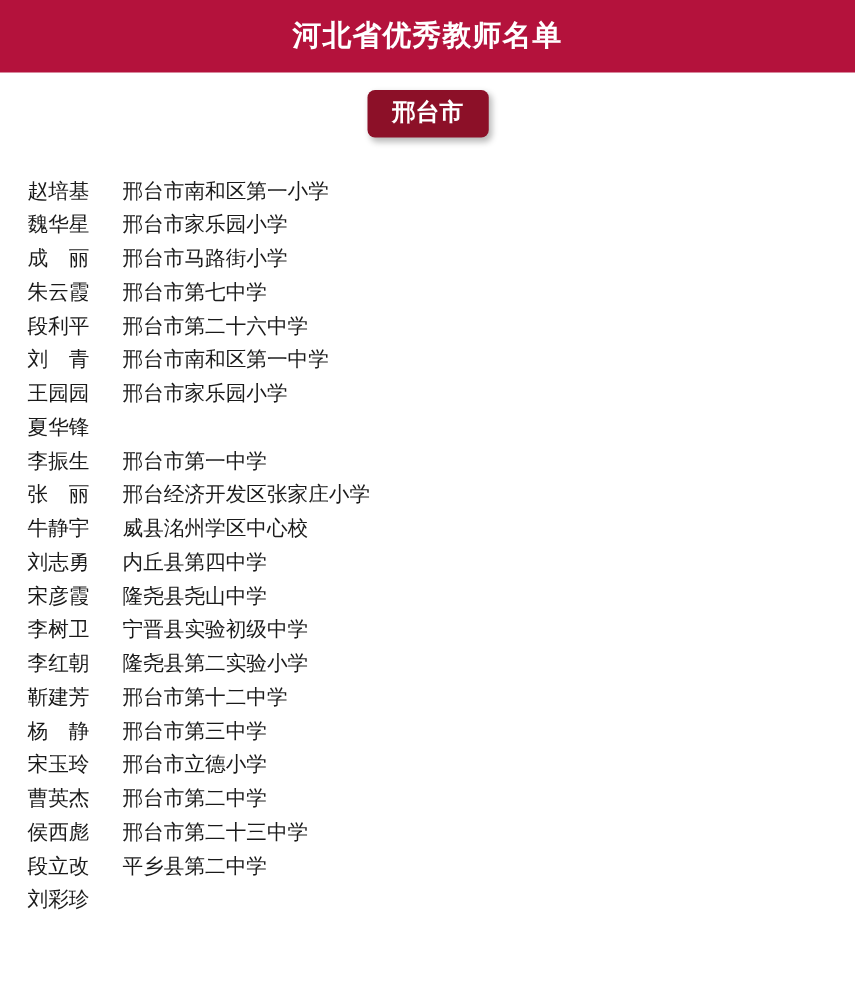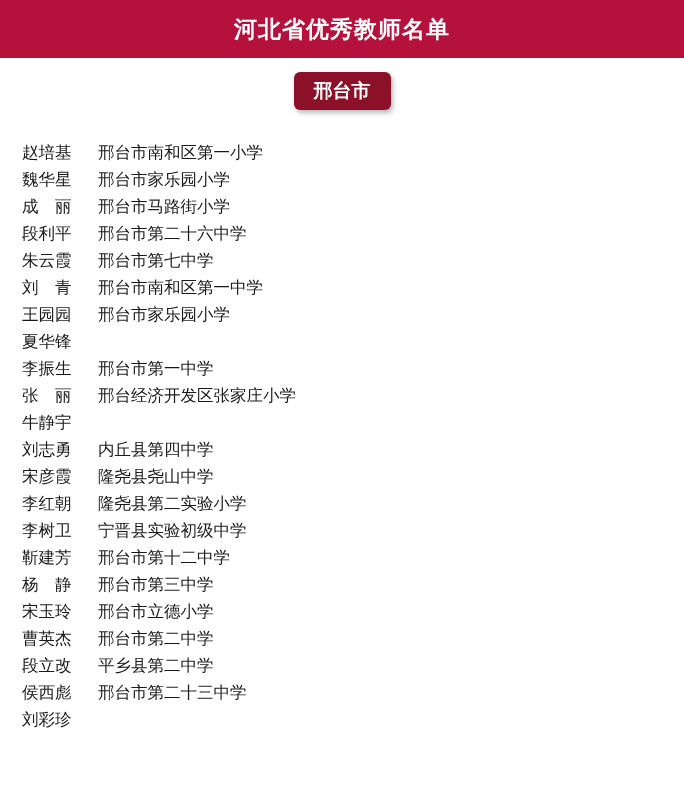--- a/index.html
+++ b/index.html
@@ -94,26 +94,26 @@
     </div>
     <div class="row">
       <span class="name">魏华星</span>
       <span class="school">邢台市家乐园小学</span>
     </div>
     <div class="row">
       <span class="name">成　丽</span>
       <span class="school">邢台市马路街小学</span>
     </div>
     <div class="row">
+      <span class="name">朱云霞</span>
+      <span class="school">邢台市第七中学</span>
+    </div>
+    <div class="row">
       <span class="name">段利平</span>
       <span class="school">邢台市第二十六中学</span>
-    </div>
-    <div class="row">
-      <span class="name">朱云霞</span>
-      <span class="school">邢台市第七中学</span>
     </div>
     <div class="row">
       <span class="name">刘　青</span>
       <span class="school">邢台市南和区第一中学</span>
     </div>
     <div class="row">
       <span class="name">王园园</span>
       <span class="school">邢台市家乐园小学</span>
     </div>
     <div class="row">
@@ -122,59 +122,60 @@
     <div class="row">
       <span class="name">李振生</span>
       <span class="school">邢台市第一中学</span>
     </div>
     <div class="row">
       <span class="name">张　丽</span>
       <span class="school">邢台经济开发区张家庄小学</span>
     </div>
     <div class="row">
       <span class="name">牛静宇</span>
+      <span class="school">威县洺州学区中心校</span>
     </div>
     <div class="row">
       <span class="name">刘志勇</span>
       <span class="school">内丘县第四中学</span>
     </div>
     <div class="row">
       <span class="name">宋彦霞</span>
       <span class="school">隆尧县尧山中学</span>
     </div>
     <div class="row">
+      <span class="name">李树卫</span>
+      <span class="school">宁晋县实验初级中学</span>
+    </div>
+    <div class="row">
       <span class="name">李红朝</span>
       <span class="school">隆尧县第二实验小学</span>
-    </div>
-    <div class="row">
-      <span class="name">李树卫</span>
-      <span class="school">宁晋县实验初级中学</span>
     </div>
     <div class="row">
       <span class="name">靳建芳</span>
       <span class="school">邢台市第十二中学</span>
     </div>
     <div class="row">
       <span class="name">杨　静</span>
       <span class="school">邢台市第三中学</span>
     </div>
     <div class="row">
       <span class="name">宋玉玲</span>
       <span class="school">邢台市立德小学</span>
     </div>
     <div class="row">
       <span class="name">曹英杰</span>
       <span class="school">邢台市第二中学</span>
     </div>
     <div class="row">
+      <span class="name">侯西彪</span>
+      <span class="school">邢台市第二十三中学</span>
+    </div>
+    <div class="row">
       <span class="name">段立改</span>
       <span class="school">平乡县第二中学</span>
-    </div>
-    <div class="row">
-      <span class="name">侯西彪</span>
-      <span class="school">邢台市第二十三中学</span>
     </div>
     <div class="row">
       <span class="name">刘彩珍</span>
     </div>
   </div>
 
 </div>
 
 </body></html>

